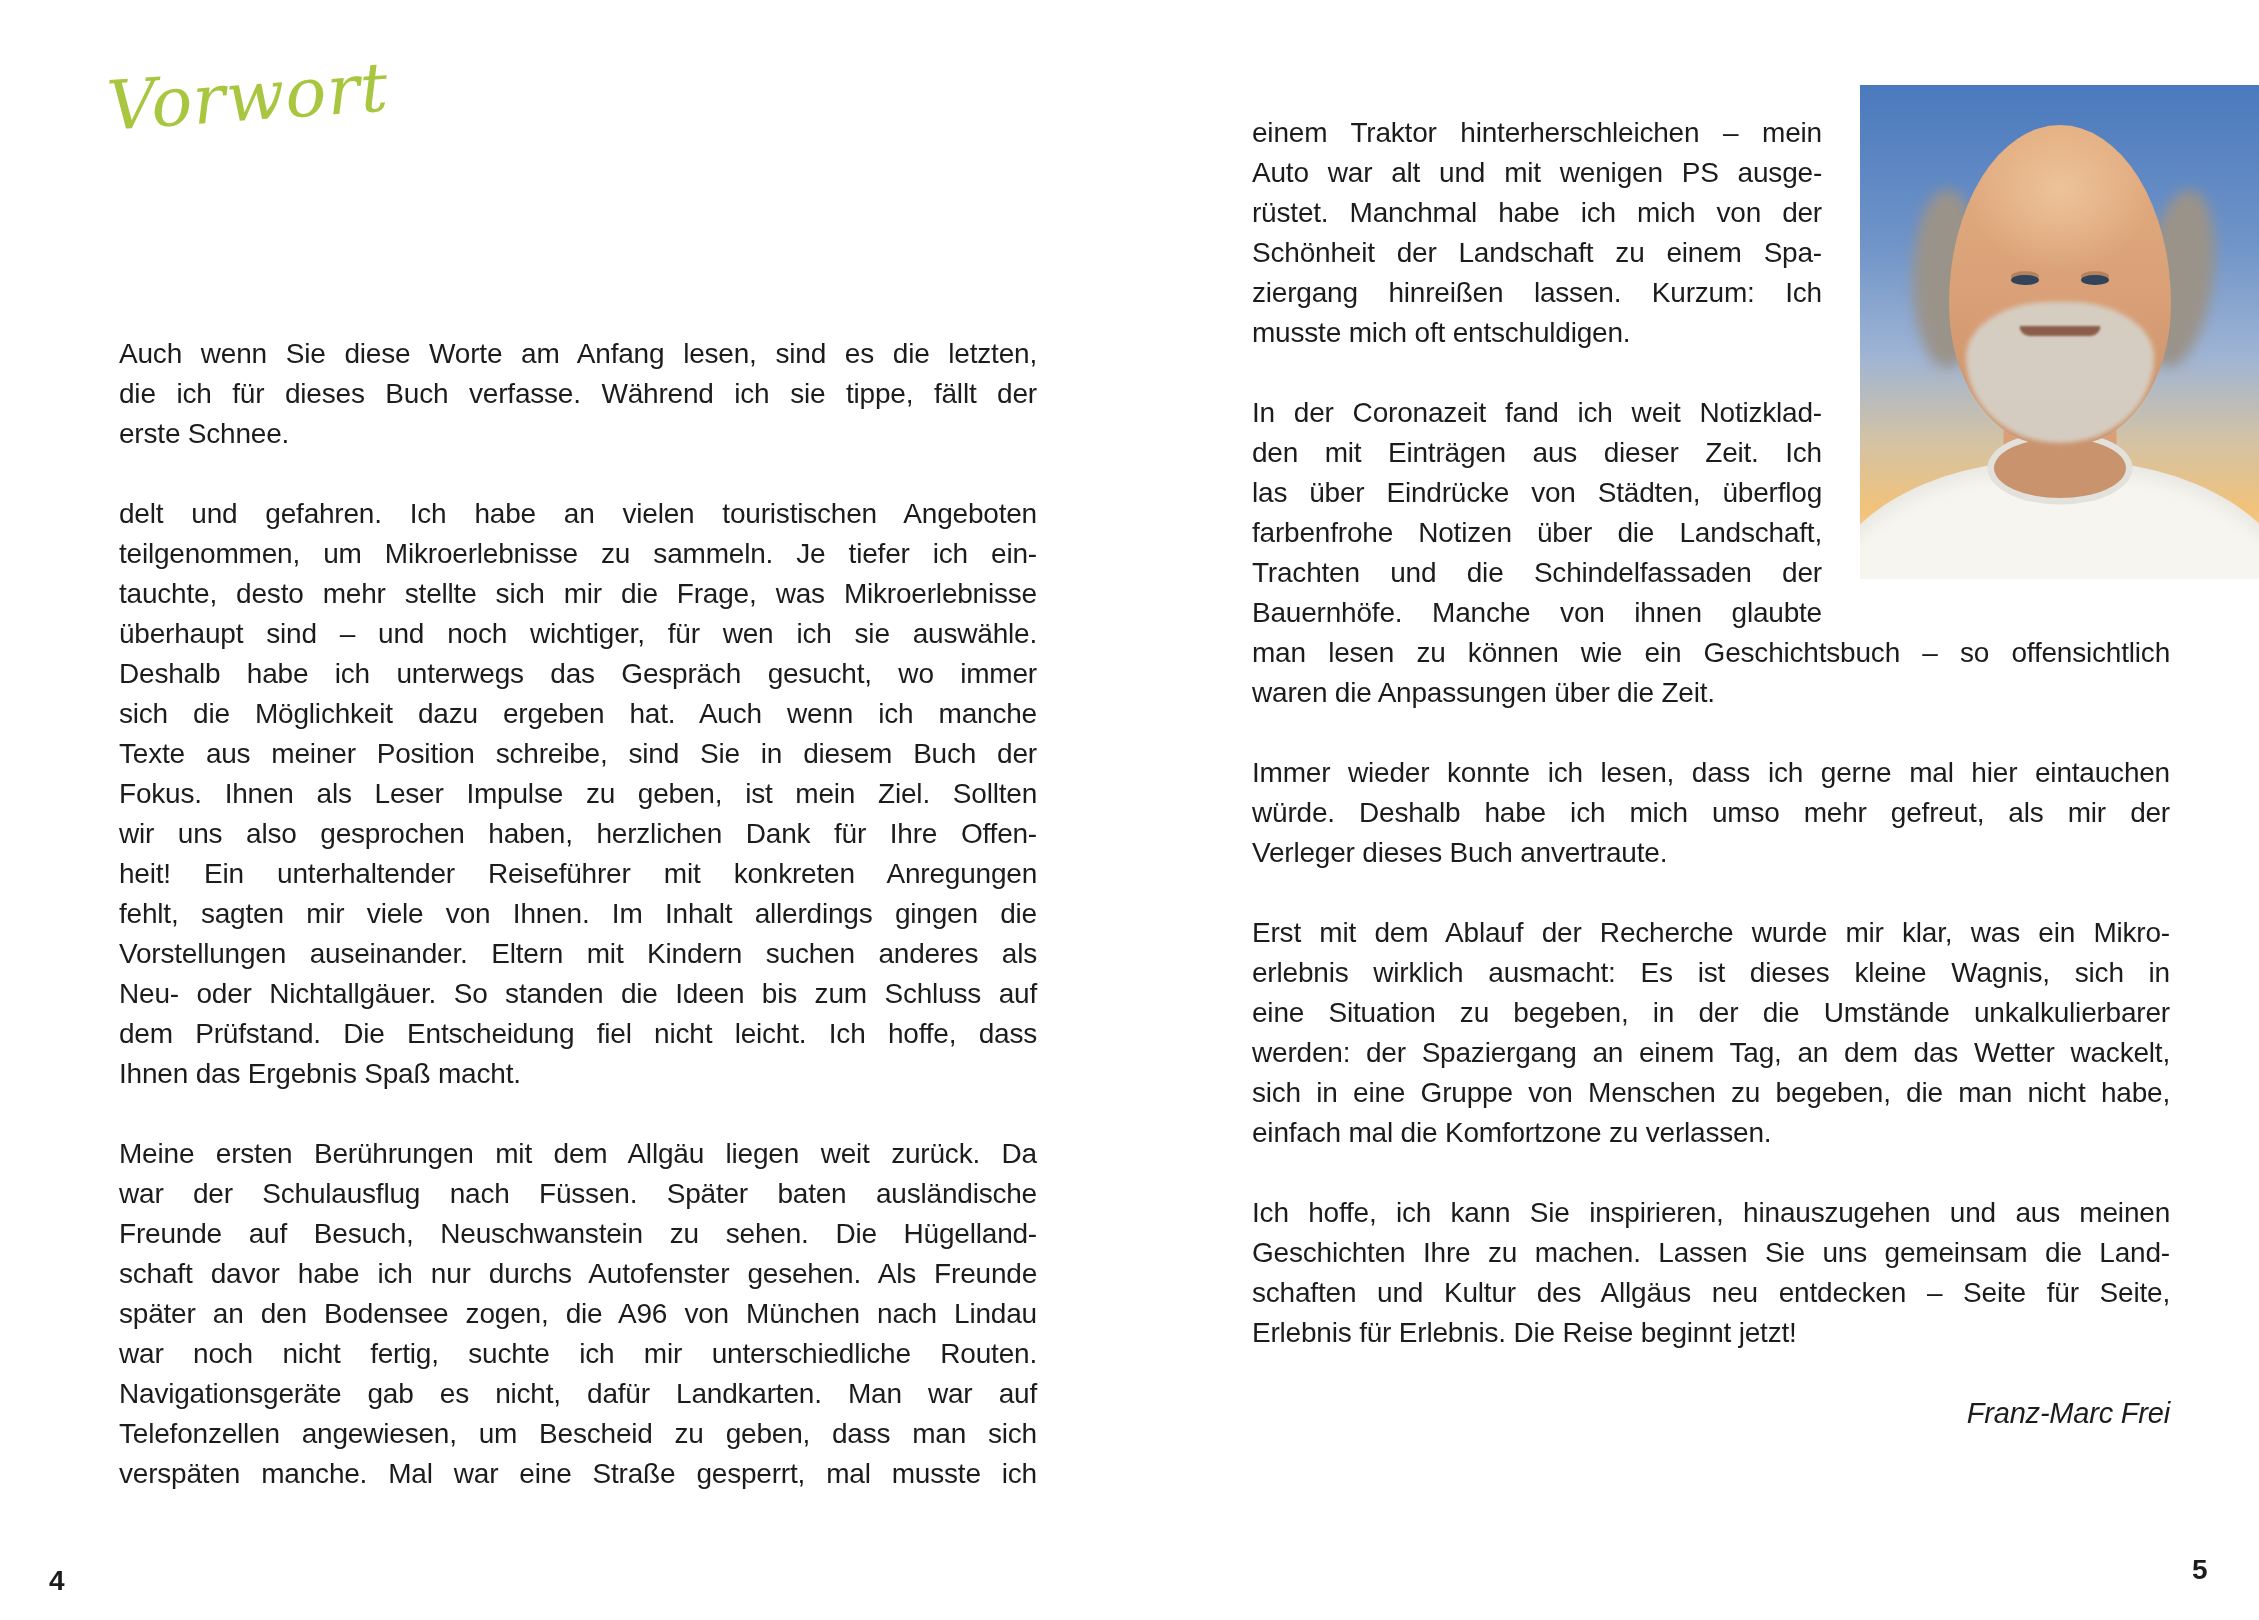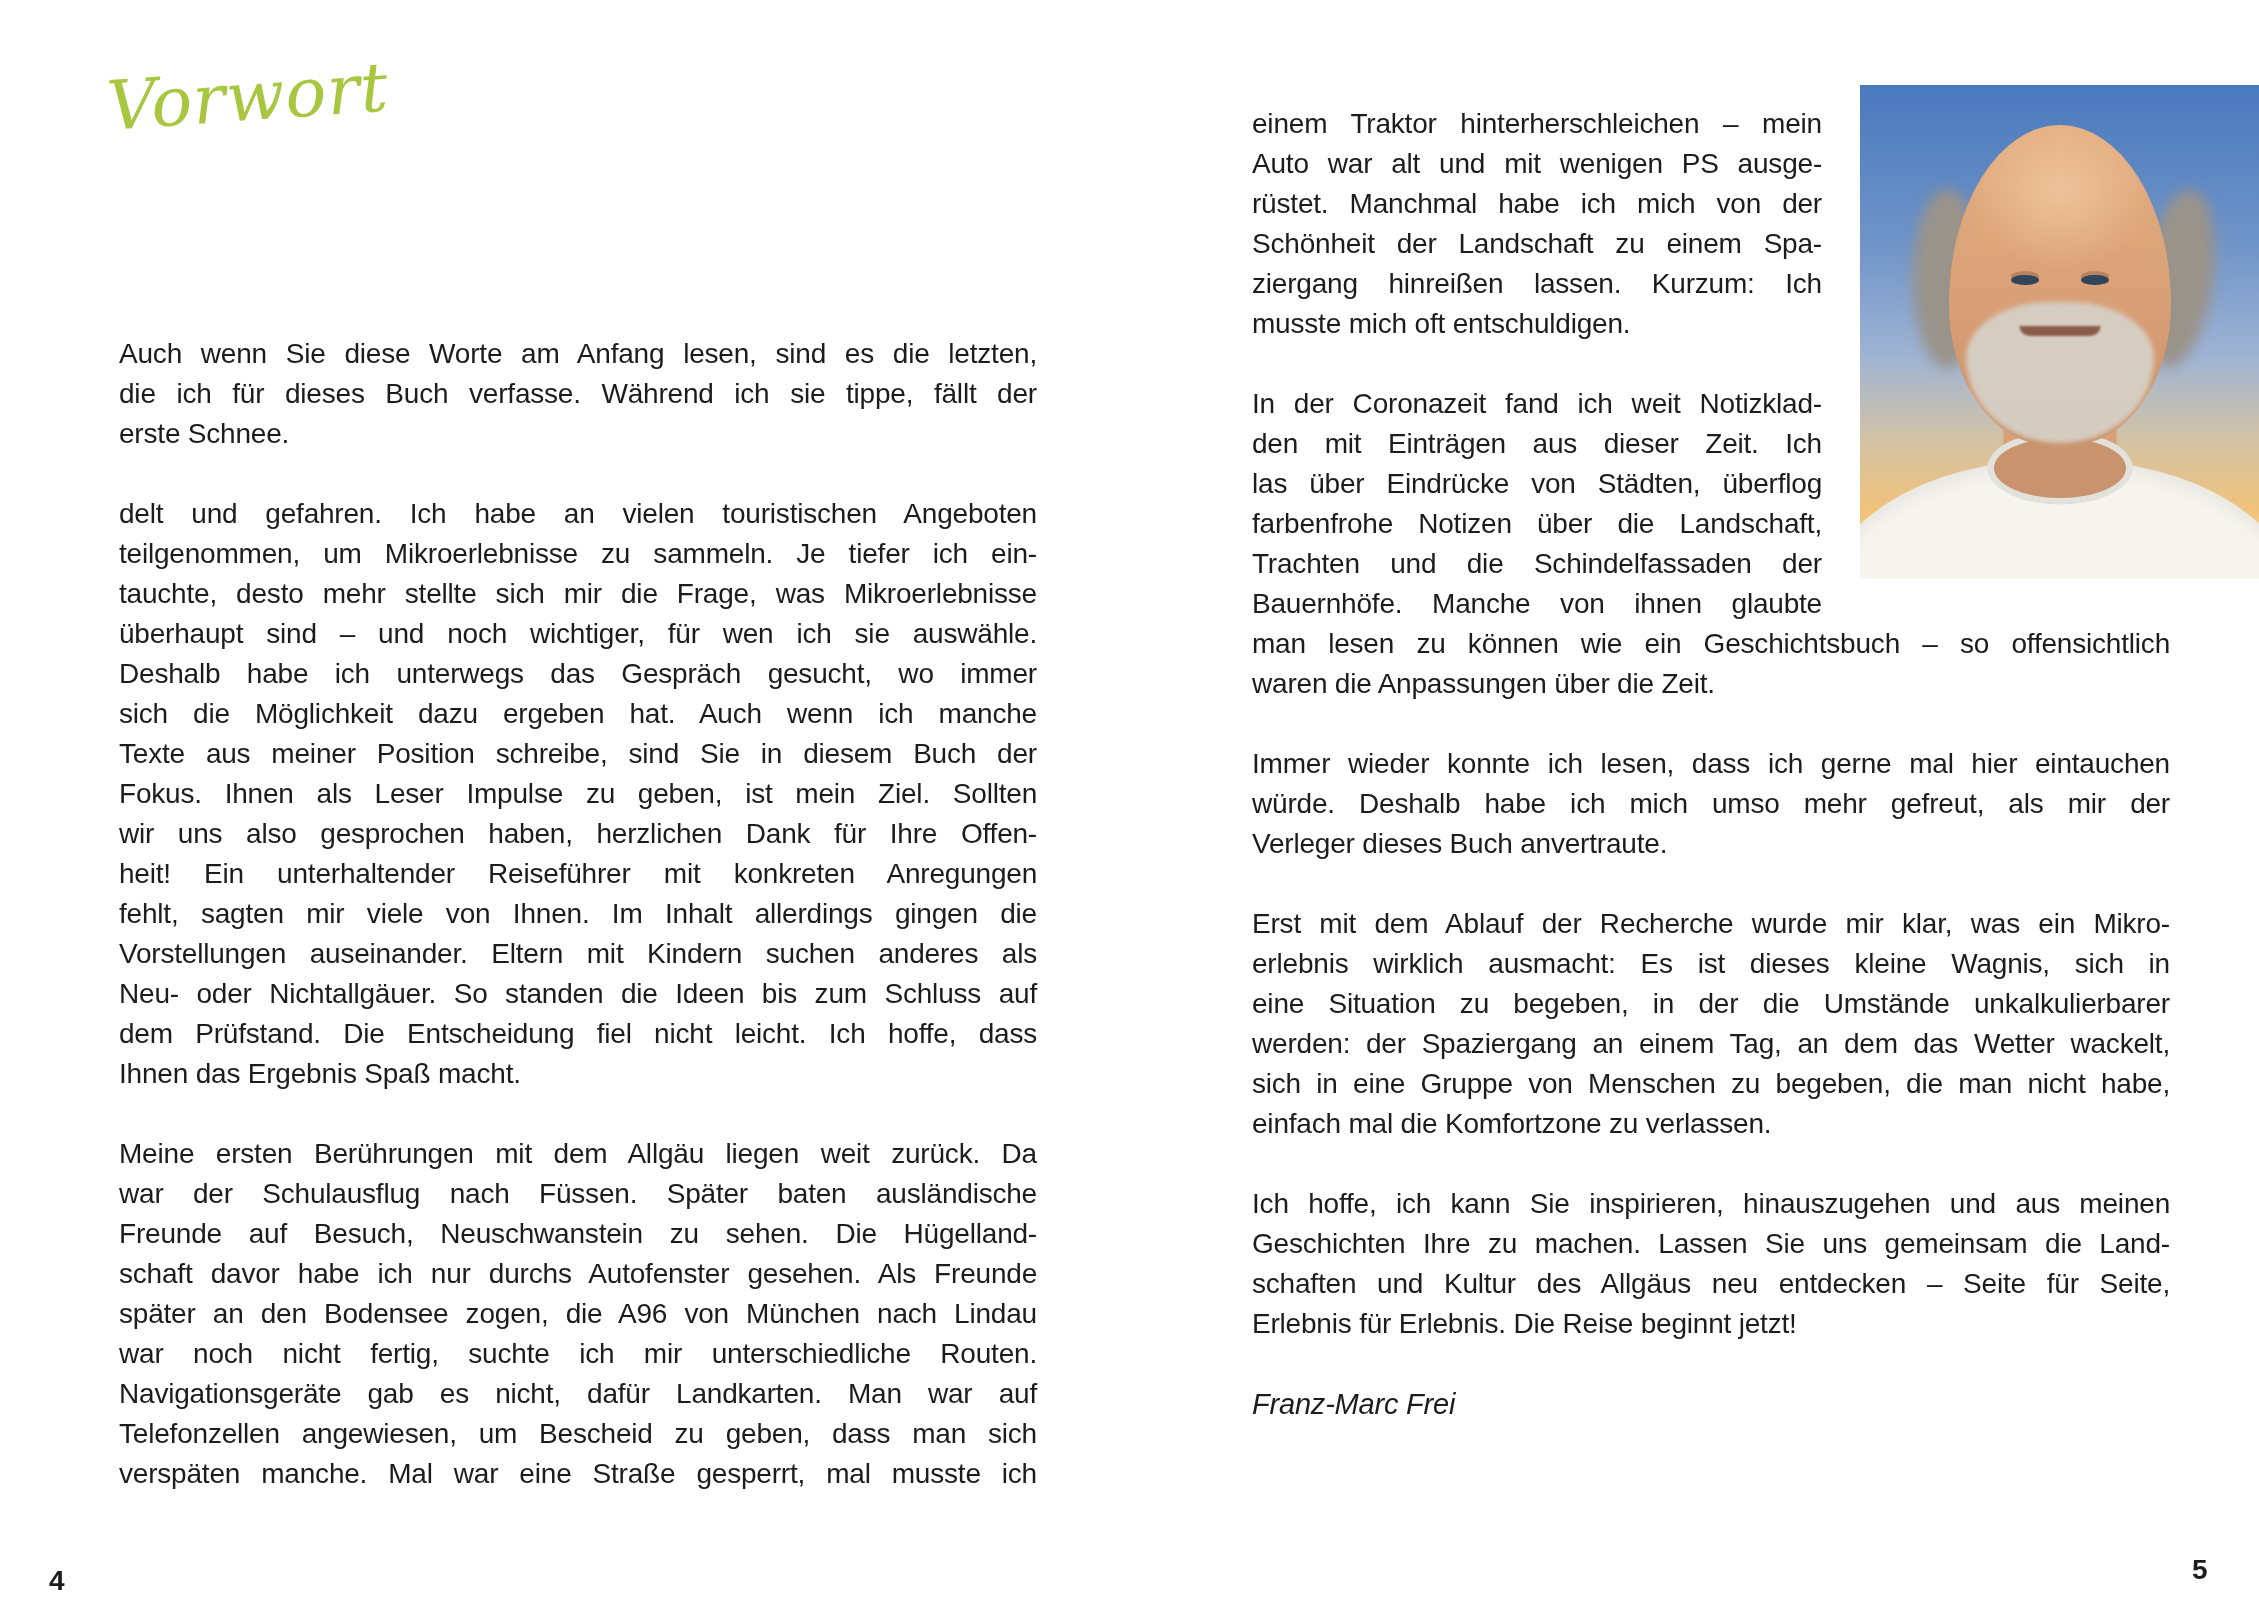--- a/index.html
+++ b/index.html
@@ -11,27 +11,27 @@
   body{
     width:2260px;height:1621px;position:relative;overflow:hidden;
     background:var(--paper);
     color:var(--text);
     font-family:"Liberation Sans","DejaVu Sans",sans-serif;
     font-weight:300;
   }
   
   .col{position:absolute;font-size:28px;line-height:40px;letter-spacing:-0.2px;}
   .col-left{left:119px;top:334px;width:918px;}
-  .col-right{left:1252px;top:104px;width:918px;}
+  .col-right{left:1252px;top:113px;width:918px;}
   .para{margin:0 0 40px 0;}
   .para.nogap{margin-bottom:0;}
   .para.narrow{width:570px;}
   .ln{text-align:justify;text-align-last:justify;white-space:normal;}
   .para.endleft .ln:last-child{text-align-last:left;}
-  .signature{margin-top:22px;text-align:left;font-style:italic;font-size:29px;}
+  .signature{margin-top:22px;text-align:right;font-style:italic;font-size:29px;}
   
   .title{
     position:absolute;left:105px;top:73px;
     font-family:"DejaVu Serif","Liberation Serif",serif;
     font-style:italic;font-size:68px;line-height:1;
     color:var(--title-green);
     transform:rotate(-4deg);transform-origin:left top;
     letter-spacing:0.9px;
   }
   

